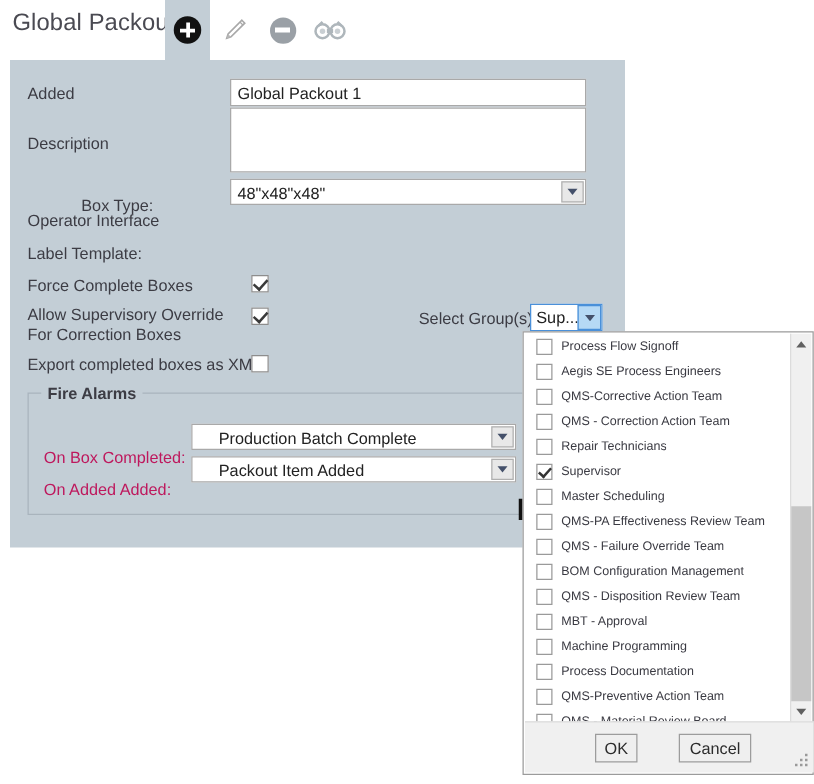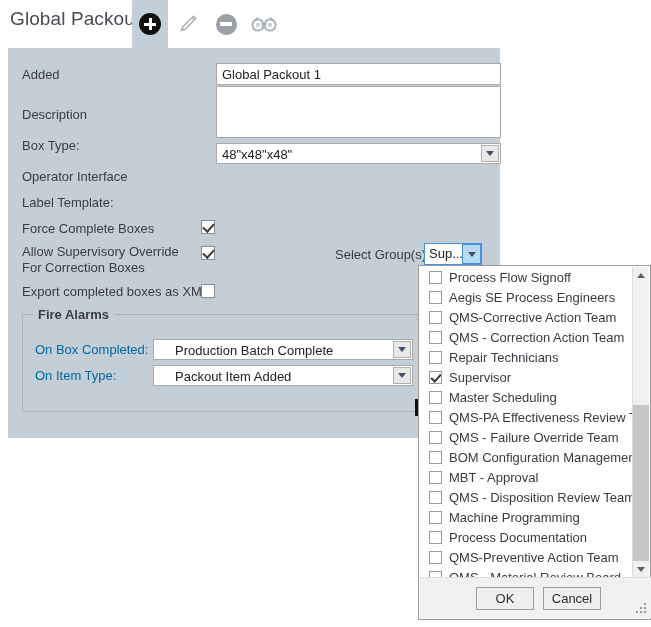--- a/index.html
+++ b/index.html
@@ -89,21 +89,21 @@
   }
   .field-label {
     position: absolute;
     left: 14px;
     font-size: 13px;
     color: #3c3c44;
     white-space: nowrap;
   }
   .ctrl {
     position: absolute;
-    left: 208px;
+    left: 176px;
     box-sizing: border-box;
     background: #ffffff;
     border: 1px solid #a9a9a9;
   }
   .txt {
     width: 285px; height: 22px;
     padding: 2px 5px;
     font-size: 13px;
     color: #222222;
     line-height: 18px;
@@ -170,22 +170,23 @@
     background: #c3ced6;
     padding: 0 5px;
     font-size: 13px;
     font-weight: bold;
     color: #3c3c44;
   }
   .fa-label {
     position: absolute;
     left: 12px;
     font-size: 13px;
-    color: #0369a1;
-    white-space: nowrap;
+    color: #be185d;
+    white-space: nowrap;
+    margin-top: 16px;
   }
   .fa-combo {
     position: absolute;
     left: 130px;
     width: 260px; height: 21px;
     box-sizing: border-box;
     background: #ffffff;
     border: 1px solid #a9a9a9;
     padding: 1px 21px;
     font-size: 13px;
@@ -266,21 +267,21 @@
   .list-cbx.checked:after {
     content: "";
     position: absolute;
     left: 3px; top: 0px;
     width: 4px; height: 8px;
     border: solid #333333;
     border-width: 0 2px 2px 0;
     transform: rotate(42deg);
   }
   .list-text {
-    font-size: 13px;
+    font-size: 10px;
     color: #3a3a42;
     overflow: hidden;
   }
 
   
   #popup-scroll {
     position: absolute;
     right: 1px; top: 1px;
     width: 17px; height: 311px;
     background: #f0f0f0;
@@ -330,21 +331,21 @@
     height: 23px;
     box-sizing: border-box;
     background: #efefef;
     border: 1px solid #9c9c9c;
     font-size: 13px;
     color: #2c2c2c;
     display: flex;
     align-items: center;
     justify-content: center;
   }
-  #btn-ok { left: 56px; width: 58px; }
+  #btn-ok { left: 56px; width: 34px; }
   #btn-cancel { left: 123px; width: 58px; }
 
   #resize-grip {
     position: absolute;
     right: 3px; bottom: 3px;
     width: 13px; height: 13px;
   }
   .grip-dot {
     position: absolute;
     width: 2px; height: 2px;
@@ -389,21 +390,21 @@
 </div>
 
 <div id="form-panel">
 
   <div class="field-label" style="top:19px;">Added</div>
   <div class="ctrl txt" style="top:15px;">Global Packout 1</div>
 
   <div class="field-label" style="top:59px;">Description</div>
   <div class="ctrl textarea" style="top:38px;"></div>
 
-  <div class="field-label" style="top:90px;">Box Type:</div>
+  <div class="field-label" style="top:109px;margin-left:43px;">Box Type:</div>
   <div class="ctrl combo" style="top:95px;">48"x48"x48"<span class="combo-arrow">
         <i class="chev"></i>
       </span></div>
 
   <div class="field-label" style="top:121px;">Operator Interface</div>
 
   <div class="field-label" style="top:147px;">Label Template:</div>
 
   <div class="field-label" style="top:173px;">Force Complete Boxes</div>
   <div class="cbx checked" style="left:193px; top:172px;"></div>
@@ -414,21 +415,21 @@
 
   <div class="field-label" style="top:236px;">Export completed boxes as XML</div>
   <div class="cbx" style="left:193px; top:236px;"></div>
 
   <div id="fire-group">
     <div id="fire-legend">Fire Alarms</div>
     <div class="fa-label" style="top:27px;">On Box Completed:</div>
     <div class="fa-combo" style="top:24px;">Production Batch Complete<span class="combo-arrow">
           <i class="chev"></i>
         </span></div>
-    <div class="fa-label" style="top:53px;">On Item Type:</div>
+    <div class="fa-label" style="top:53px;">On Added Added:</div>
     <div class="fa-combo" style="top:50px;">Packout Item Added<span class="combo-arrow">
           <i class="chev"></i>
         </span></div>
   </div>
 </div>
 
 <div id="caret-artifact"></div>
 
 <div id="select-groups-label">Select Group(s)</div>
 <div id="group-combo">Sup...<span class="combo-arrow">
@@ -473,25 +474,25 @@
       <div class="list-row">
         <span class="list-cbx"></span>
         <span class="list-text">QMS - Failure Override Team</span>
       </div>
       <div class="list-row">
         <span class="list-cbx"></span>
         <span class="list-text">BOM Configuration Management</span>
       </div>
       <div class="list-row">
         <span class="list-cbx"></span>
+        <span class="list-text">QMS - Disposition Review Team</span>
+      </div>
+      <div class="list-row">
+        <span class="list-cbx"></span>
         <span class="list-text">MBT - Approval</span>
-      </div>
-      <div class="list-row">
-        <span class="list-cbx"></span>
-        <span class="list-text">QMS - Disposition Review Team</span>
       </div>
       <div class="list-row">
         <span class="list-cbx"></span>
         <span class="list-text">Machine Programming</span>
       </div>
       <div class="list-row">
         <span class="list-cbx"></span>
         <span class="list-text">Process Documentation</span>
       </div>
       <div class="list-row">

